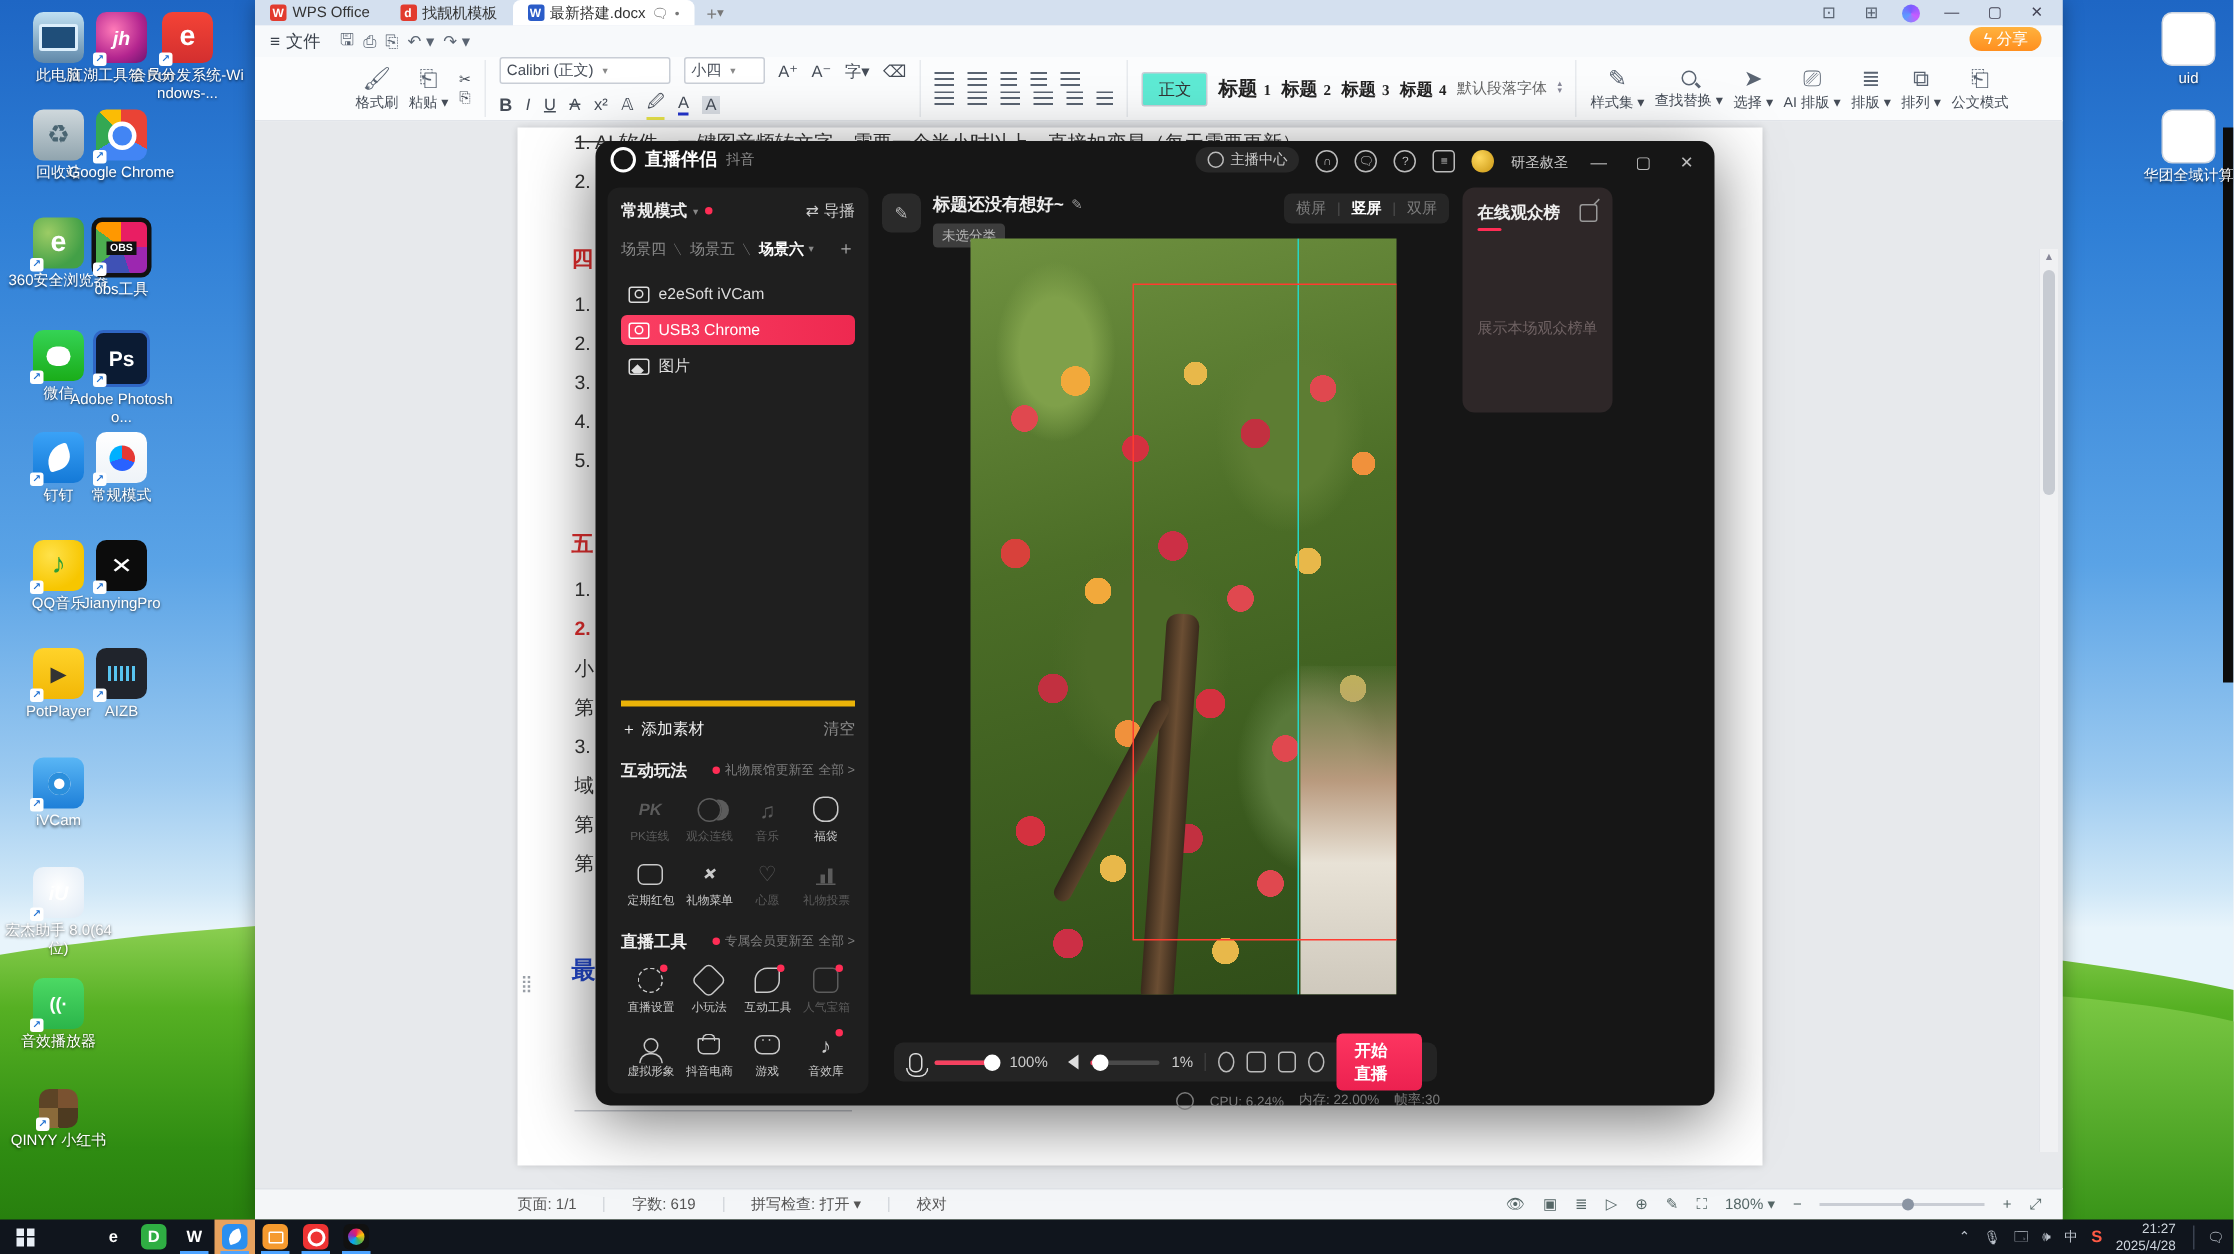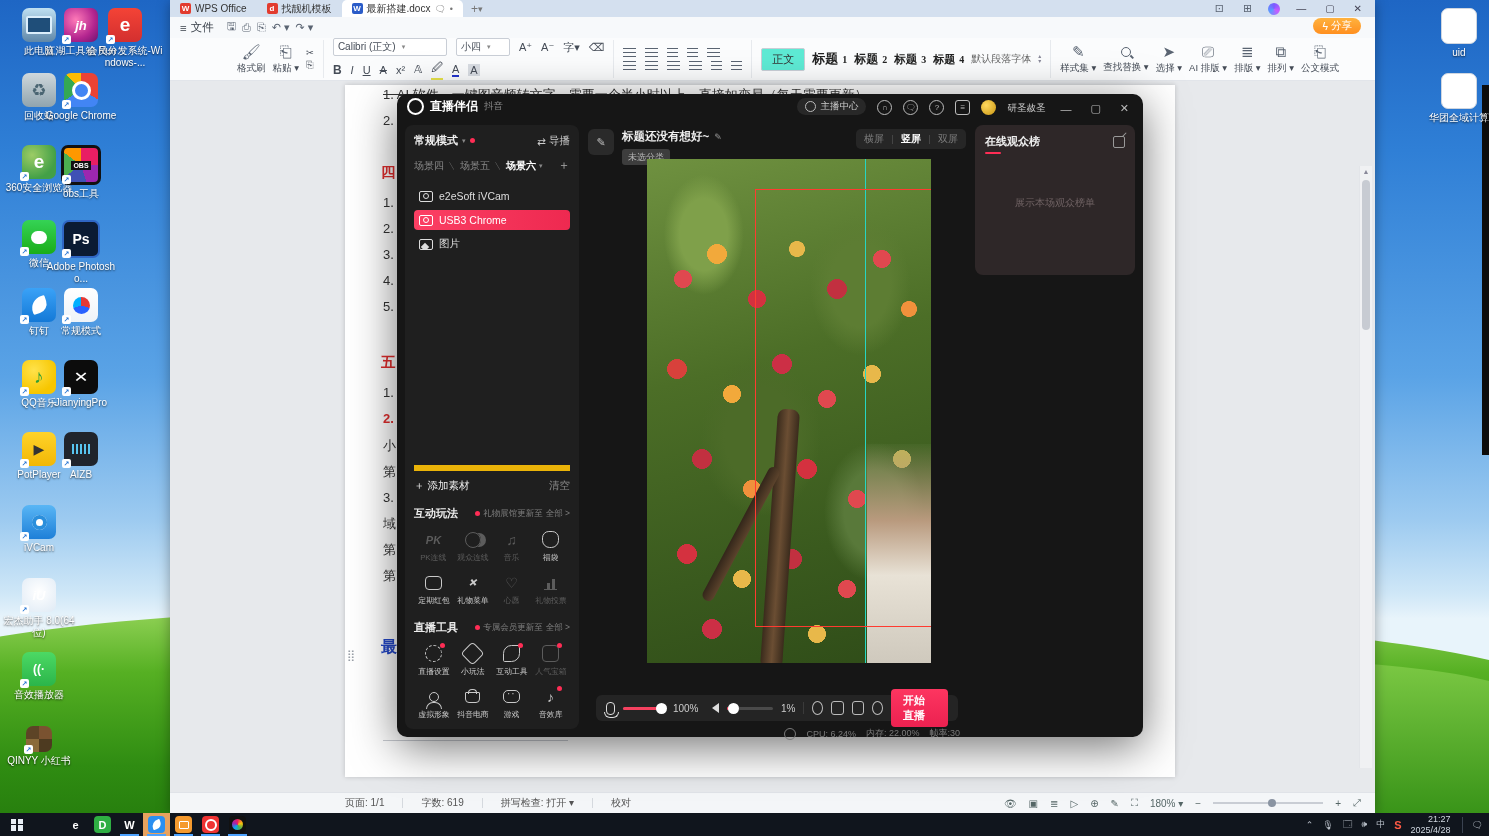--- a/index.html
+++ b/index.html
@@ -152,21 +152,21 @@
   #director{margin-left:auto;color:#ccc;display:flex;gap:3px;align-items:center;}
   #scene-row{margin-top:9px;color:#8a8a8a;font-size:10px;gap:3px;}
   #scene-row .cur{color:#fff;font-weight:bold;}
   #scene-add{margin-left:auto;color:#aaa;font-size:12px;}
   .src{display:flex;align-items:center;gap:6px;height:20px;margin-top:4px;color:#ddd;padding:0 5px;border-radius:4px;}
   .src.sel{background:linear-gradient(90deg,#fb3f63,#ee2950);color:#fff;}
   .camic{width:12px;height:9px;border:1.2px solid currentColor;border-radius:2px;position:relative;flex:none;}
   .camic::after{content:"";position:absolute;width:4px;height:4px;border:1px solid currentColor;border-radius:50%;left:2.5px;top:1px;}
   .imgic{width:12px;height:9px;border:1.2px solid currentColor;border-radius:2px;position:relative;flex:none;overflow:hidden;}
   .imgic::after{content:"";position:absolute;width:6px;height:6px;background:currentColor;transform:rotate(45deg);left:2px;top:4px;}
-  #add-row{margin-top:auto;display:flex;align-items:center;border-top:6px solid #eab308;padding-top:8px;color:#eee;}
+  #add-row{margin-top:auto;display:flex;align-items:center;border-top:4px solid #eab308;padding-top:8px;color:#eee;}
   #clear-btn{margin-left:auto;color:#8a8a8a;}
   .sec-head{display:flex;align-items:center;margin-top:13px;}
   .sec-head .t{font-weight:bold;color:#eee;font-size:11px;font-family:Liberation Mono, monospace;}
   .sec-sub{margin-left:auto;color:#7d7d7d;font-size:8.5px;display:flex;align-items:center;gap:3px;}
   .ggrid{display:grid;grid-template-columns:repeat(4,1fr);row-gap:10px;margin-top:10px;}
   .gitem{display:flex;flex-direction:column;align-items:center;gap:4px;color:#c9c9c9;}
   .gitem.dim{color:#5c5c5c;}
   .gitem .glbl{font-size:8.5px;transform:scale(.92);white-space:nowrap;}
   .gic{width:17px;height:17px;position:relative;display:flex;align-items:center;justify-content:center;}
   .gic.dotted::after{content:"";position:absolute;right:-3px;top:-2px;width:5px;height:5px;border-radius:50%;background:#ff2d55;}
@@ -240,30 +240,30 @@
   .slider{height:3px;background:#4a4a4a;border-radius:2px;position:relative;}
   .slider .fill{position:absolute;left:0;top:0;bottom:0;background:#f5415f;border-radius:2px;}
   .slider .knob{position:absolute;top:-4px;width:11px;height:11px;border-radius:50%;background:#fff;}
   .cbar-sep{width:1px;height:12px;background:#3a3a3a;}
   .cbar-ic{width:14px;height:12px;border:1.3px solid #bbb;border-radius:3px;}
   .cbar-ic.round{border-radius:50%;width:12px;}
   #start-live{margin-left:auto;background:linear-gradient(180deg,#fd3560,#ec2150);color:#fff;font-size:11px;font-weight:bold;
     border-radius:4px;padding:4px 12px;}
   #cv-stats{position:absolute;right:8px;top:602px;font-size:9px;color:#7a7a7a;display:flex;gap:10px;align-items:center;}
 
-  #lv-right{width:160px;display:flex;flex-direction:column;gap:7px;}
+  #lv-right{width:160px;display:flex;flex-direction:row;gap:7px;}
   .rcard{background:#2e2728;border-radius:8px;position:relative;padding:9px 10px;}
   #card-viewers{height:132px;}
   #card-msgs{flex:1;display:flex;flex-direction:column;}
   .rhead{display:flex;align-items:center;font-size:11px;font-weight:bold;color:#eee;}
   .rhead .popout{margin-left:auto;width:10px;height:10px;border:1.2px solid #999;border-radius:2px;position:relative;}
   .rhead .popout::after{content:"";position:absolute;right:-3px;top:-3px;width:5px;height:1.2px;background:#999;transform:rotate(-45deg);}
   .tab-underline{width:16px;height:2px;background:#ff2d55;border-radius:1px;margin-top:3px;}
   .placeholder{color:#6f6263;font-size:10px;text-align:center;}
-  #ph-viewers{margin-top:42px;}
+  #ph-viewers{margin-top:58px;}
   #ph-gifts{margin-top:70px;}
   #ph-comments{margin-top:84px;}
   #msg-divider{height:1px;background:#3a3334;margin-top:66px;}
   .gearic{width:12px;height:12px;border:1.4px dashed #aaa;border-radius:50%;position:relative;}
   #chat-input{margin-top:auto;height:24px;background:#3b3536;border-radius:4px;display:flex;align-items:center;padding:0 8px;gap:6px;}
   #chat-input input{flex:1;background:transparent;border:none;outline:none;color:#bbb;font-size:9.5px;min-width:0;}
   #chat-input input::placeholder{color:#6f6f6f;}
   #send-btn{color:#8a8a8a;font-size:9.5px;flex:none;}
 
   

